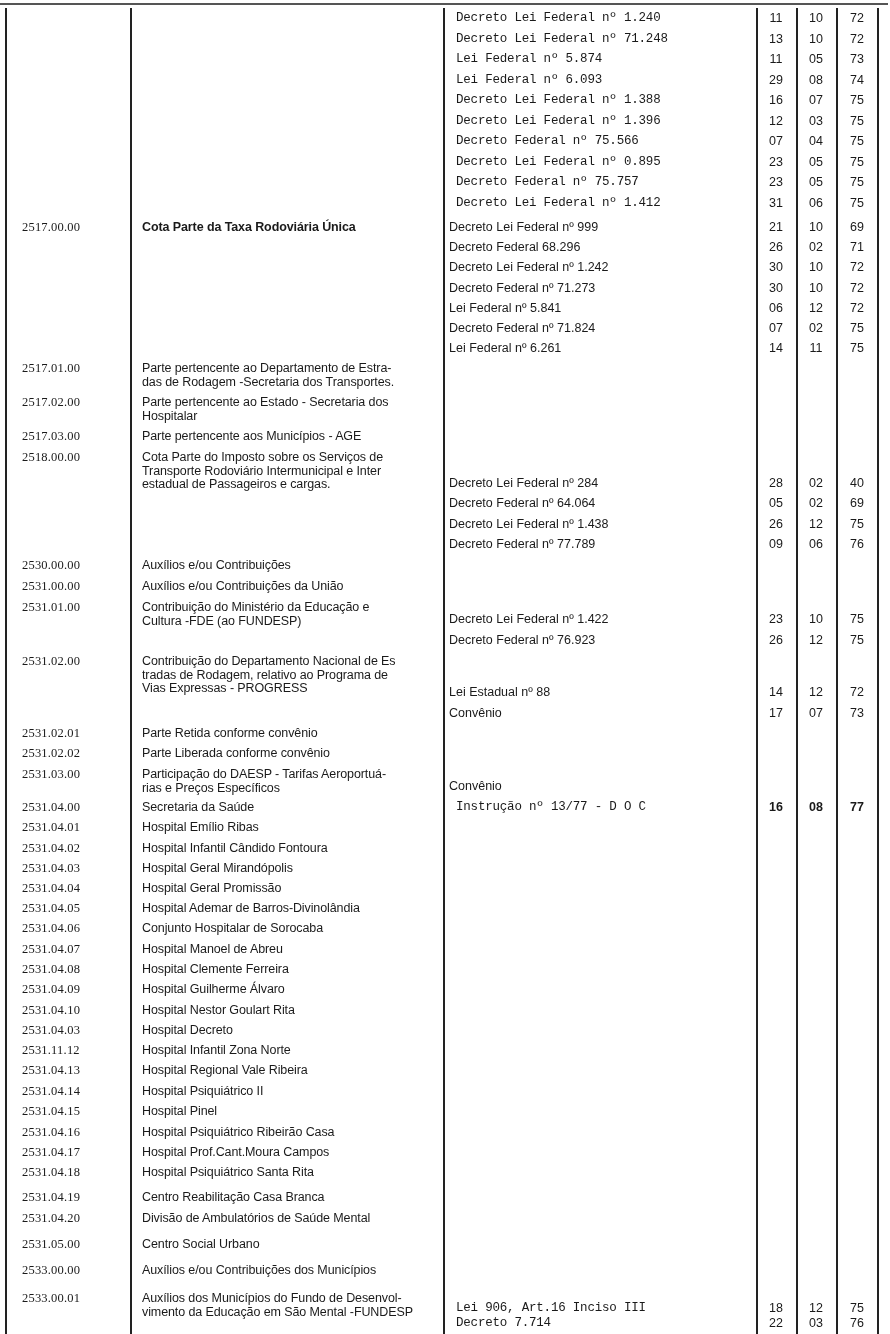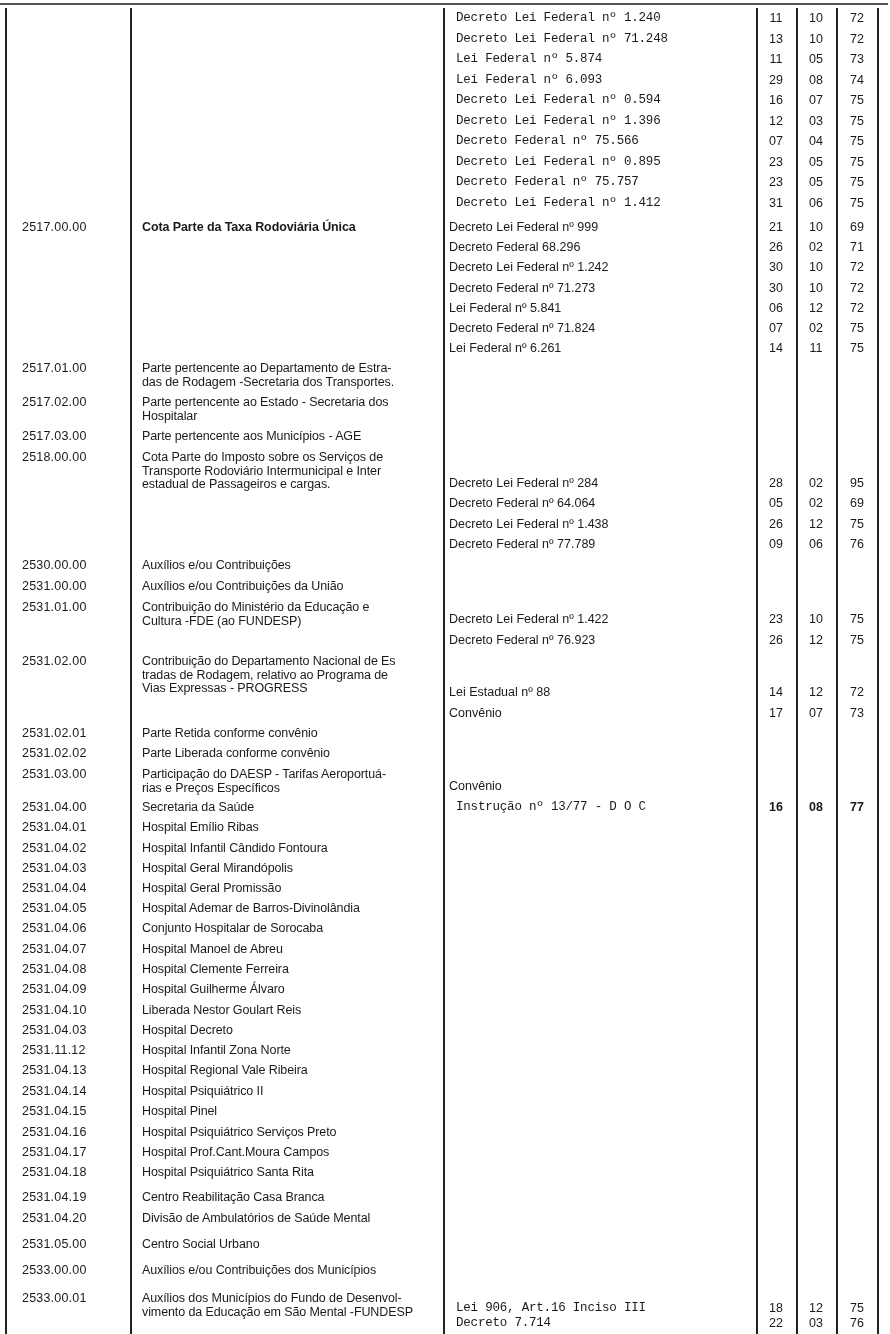--- a/index.html
+++ b/index.html
@@ -1,21 +1,21 @@
 <!DOCTYPE html>
 <html><head>
 <meta charset="utf-8">
 <style>
   html,body{margin:0;padding:0;background:#fff;}
   body{width:890px;height:1334px;position:relative;overflow:hidden;
        font-family:"Liberation Sans Narrow","Liberation Sans",sans-serif;color:#1a1a1a;}
   .topline{position:absolute;left:0;top:3px;width:888px;height:2px;background:#555;}
   .vline{position:absolute;top:8px;bottom:0;width:1.6px;background:#222;}
   .row{position:absolute;left:0;width:890px;font-size:12.5px;line-height:13px;}
-  .code{position:absolute;left:22px;width:100px;letter-spacing:0.2px;}
+  .code{position:absolute;left:22px;width:100px;letter-spacing:0.2px;font-family:Liberation Serif, serif;}
   .desc{position:absolute;left:142px;width:300px;letter-spacing:-0.1px;}
   .law{position:absolute;left:449px;width:300px;}
   .law.mono{font-family:"Liberation Mono","DejaVu Sans Mono",monospace;font-size:12.5px;left:456px;letter-spacing:-0.2px;}
   .d,.m,.y{position:absolute;width:34px;text-align:center;}
   .d{left:759px;} .m{left:799px;} .y{left:840px;}
   .bold{font-weight:bold;}
 </style>
 </head>
 <body>
 
@@ -48,21 +48,21 @@
         <div class="m">05</div>
         <div class="y">73</div>
       </div>
       <div class="row" style="top: 74px;">
         <div class="law mono">Lei Federal nº 6.093</div>
         <div class="d">29</div>
         <div class="m">08</div>
         <div class="y">74</div>
       </div>
       <div class="row" style="top: 94px;">
-        <div class="law mono">Decreto Lei Federal nº 0.594</div>
+        <div class="law mono">Decreto Lei Federal nº 1.388</div>
         <div class="d">16</div>
         <div class="m">07</div>
         <div class="y">75</div>
       </div>
       <div class="row" style="top: 115px;">
         <div class="law mono">Decreto Lei Federal nº 1.396</div>
         <div class="d">12</div>
         <div class="m">03</div>
         <div class="y">75</div>
       </div>
@@ -181,21 +181,21 @@
       <div class="row" style="top: 464.5px;">
         <div class="desc">Transporte Rodoviário Intermunicipal e Inter</div>
       </div>
       <div class="row" style="top: 478px;">
         <div class="desc">estadual de Passageiros e cargas.</div>
       </div>
       <div class="row" style="top: 477px;">
         <div class="law">Decreto Lei Federal nº 284</div>
         <div class="d">28</div>
         <div class="m">02</div>
-        <div class="y">95</div>
+        <div class="y">40</div>
       </div>
       <div class="row" style="top: 497px;">
         <div class="law">Decreto Federal nº 64.064</div>
         <div class="d">05</div>
         <div class="m">02</div>
         <div class="y">69</div>
       </div>
       <div class="row" style="top: 518px;">
         <div class="law">Decreto Lei Federal nº 1.438</div>
         <div class="d">26</div>
@@ -391,21 +391,21 @@
       </div>
       <div class="row" style="top: 983px;">
         <div class="desc">Hospital Guilherme Álvaro</div>
       </div>
     </div>
     <div>
       <div class="row" style="top: 1004px;">
         <div class="code">2531.04.10</div>
       </div>
       <div class="row" style="top: 1004px;">
-        <div class="desc">Liberada Nestor Goulart Reis</div>
+        <div class="desc">Hospital Nestor Goulart Rita</div>
       </div>
     </div>
     <div>
       <div class="row" style="top: 1024px;">
         <div class="code">2531.04.03</div>
       </div>
       <div class="row" style="top: 1024px;">
         <div class="desc">Hospital Decreto</div>
       </div>
     </div>
@@ -439,21 +439,21 @@
       </div>
       <div class="row" style="top: 1105px;">
         <div class="desc">Hospital Pinel</div>
       </div>
     </div>
     <div>
       <div class="row" style="top: 1126px;">
         <div class="code">2531.04.16</div>
       </div>
       <div class="row" style="top: 1126px;">
-        <div class="desc">Hospital Psiquiátrico Serviços Preto</div>
+        <div class="desc">Hospital Psiquiátrico Ribeirão Casa</div>
       </div>
     </div>
     <div>
       <div class="row" style="top: 1146px;">
         <div class="code">2531.04.17</div>
       </div>
       <div class="row" style="top: 1146px;">
         <div class="desc">Hospital Prof.Cant.Moura Campos</div>
       </div>
     </div>

